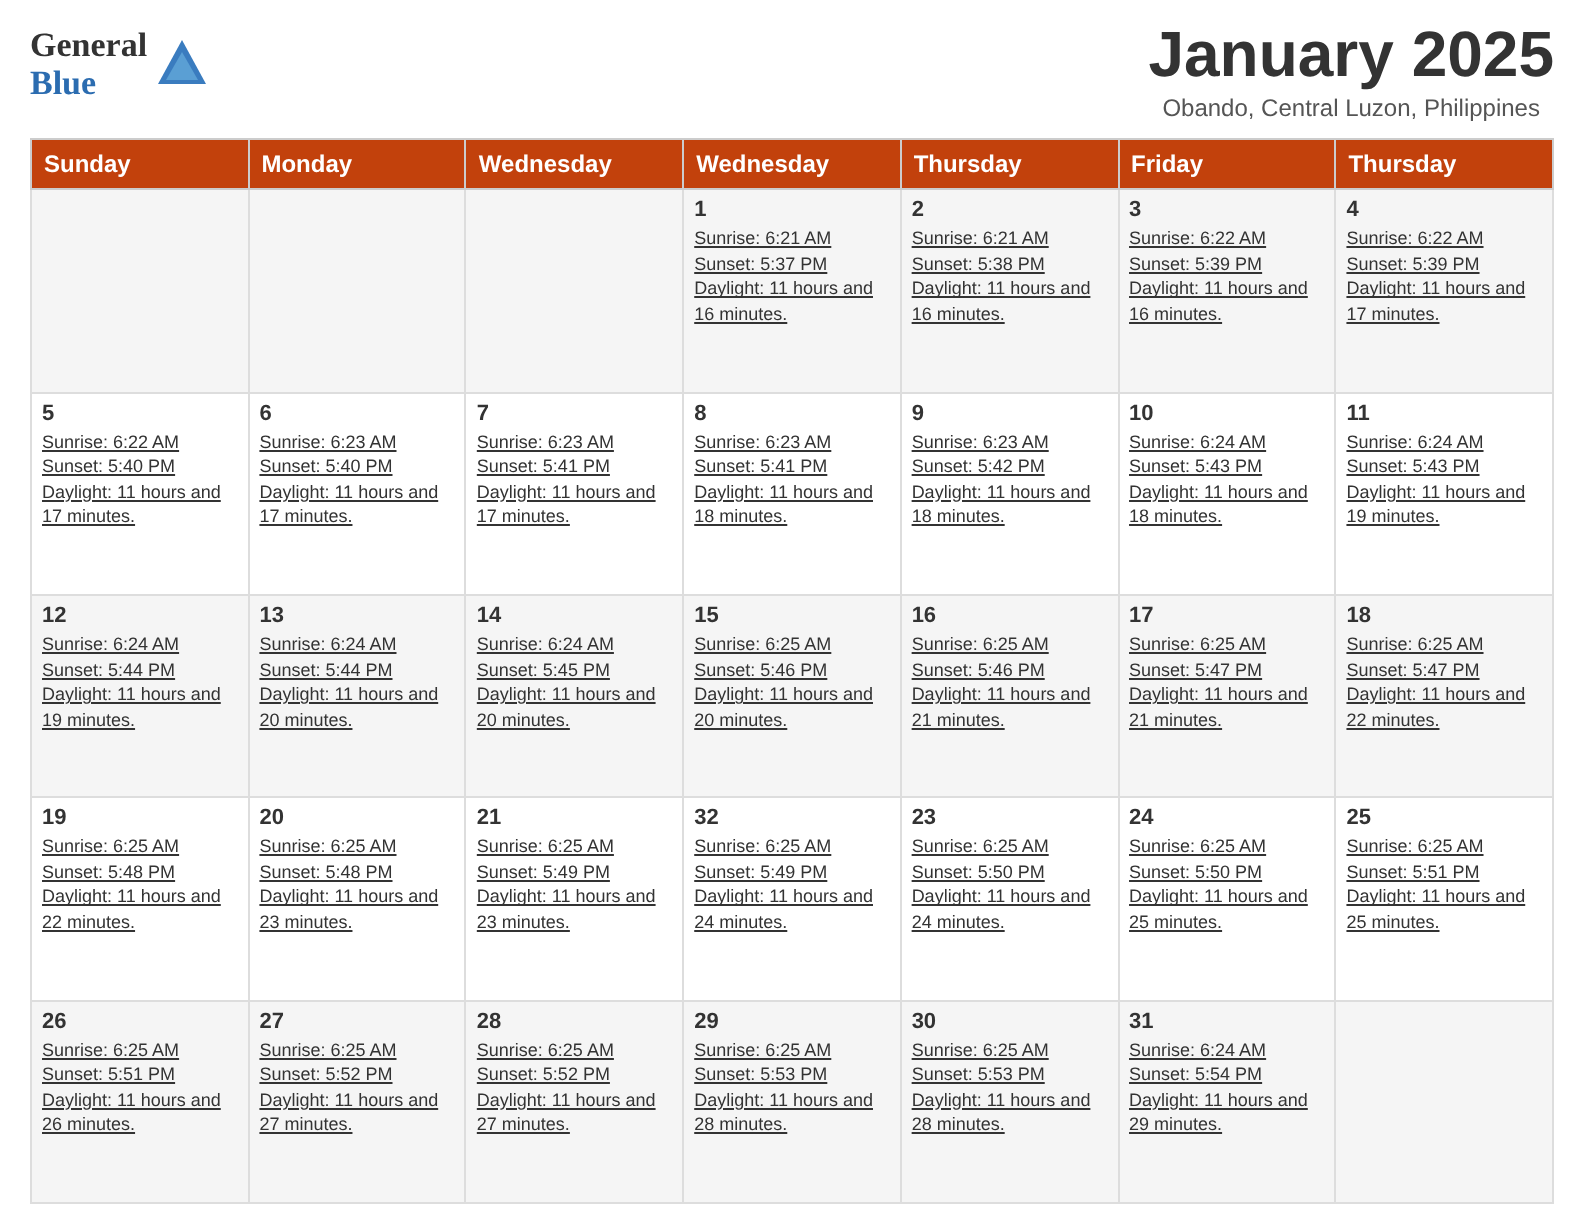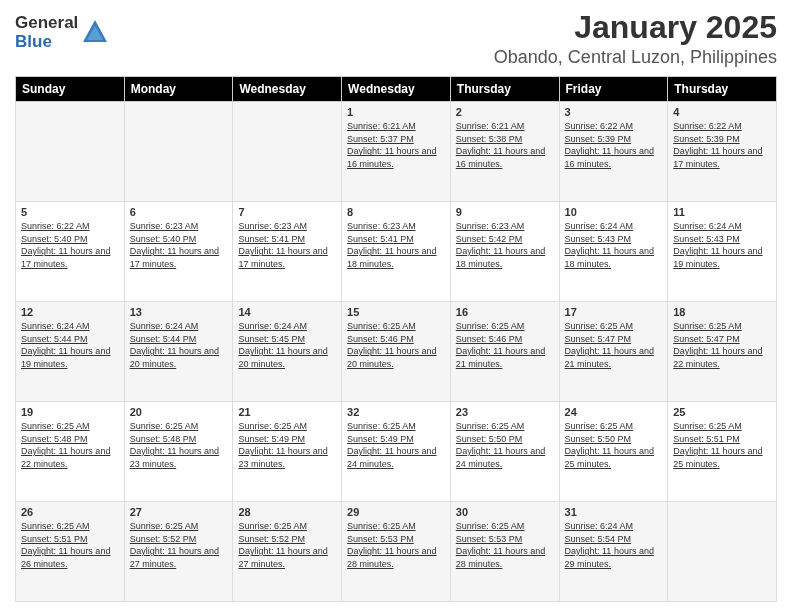--- a/index.html
+++ b/index.html
@@ -20,20 +20,21 @@
     .header {
       display: flex;
       justify-content: space-between;
       align-items: flex-start;
       margin-bottom: 8px;
     }
     .logo {
       display: flex;
       align-items: center;
       margin-top: 4px;
+      font-family: Liberation Serif, serif;
     }
     .logo-text {
       display: flex;
       flex-direction: column;
       line-height: 1.1;
     }
     .logo-general {
       font-size: 17px;
       font-weight: bold;
       color: #333;
@@ -43,30 +44,30 @@
       font-weight: bold;
       color: #2b6cb0;
     }
     .logo-icon {
       width: 28px;
       height: 28px;
       margin-left: 3px;
       margin-top: -2px;
     }
     .title-area {
-      text-align: right;
+      text-align: center;
     }
     .month-title {
       font-size: 32px;
       font-weight: bold;
       color: #333;
       line-height: 1.1;
     }
     .location-title {
-      font-size: 18px;
+      font-size: 12px;
       color: #555;
       margin-top: 2px;
     }
     .calendar {
       width: 100%;
       border-collapse: collapse;
       flex: 1;
     }
     .calendar th {
       background-color: #3a7cbf;
@@ -89,21 +90,21 @@
     .calendar td.empty {
       background: #f9f9f9;
     }
     .calendar tr:nth-child(odd) td {
       background-color: #f5f5f5;
     }
     .calendar tr:nth-child(even) td {
       background-color: #fff;
     }
     .calendar thead tr th {
-      background-color: #000000;
+      background-color: #c2410c;
       margin-left: 24px;
     }
     .day-number {
       font-size: 11px;
       font-weight: bold;
       margin-bottom: 2px;
       color: #333;
     }
     .day-info {
       font-size: 9px;

